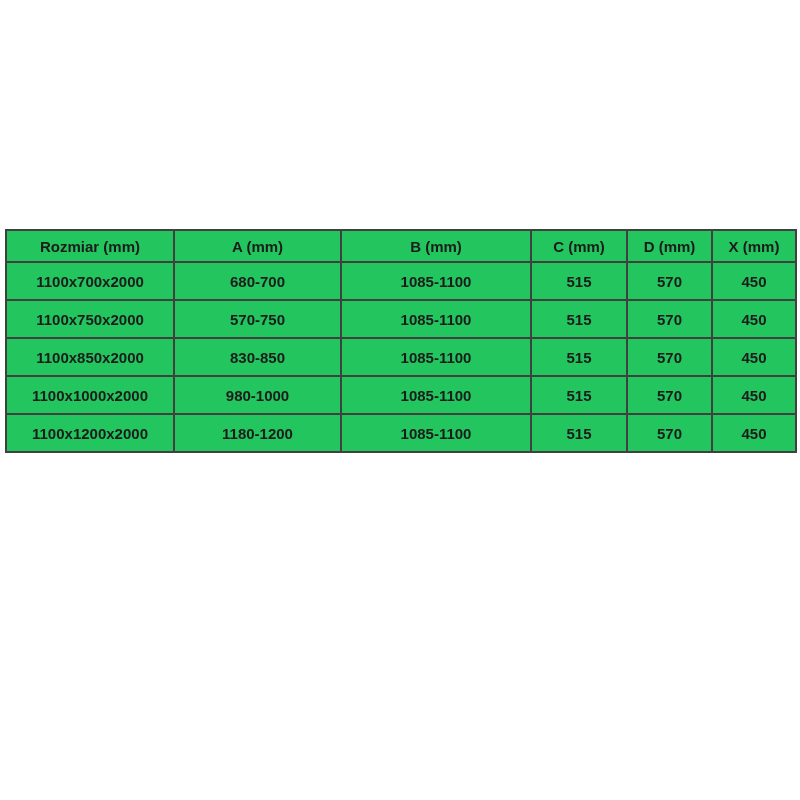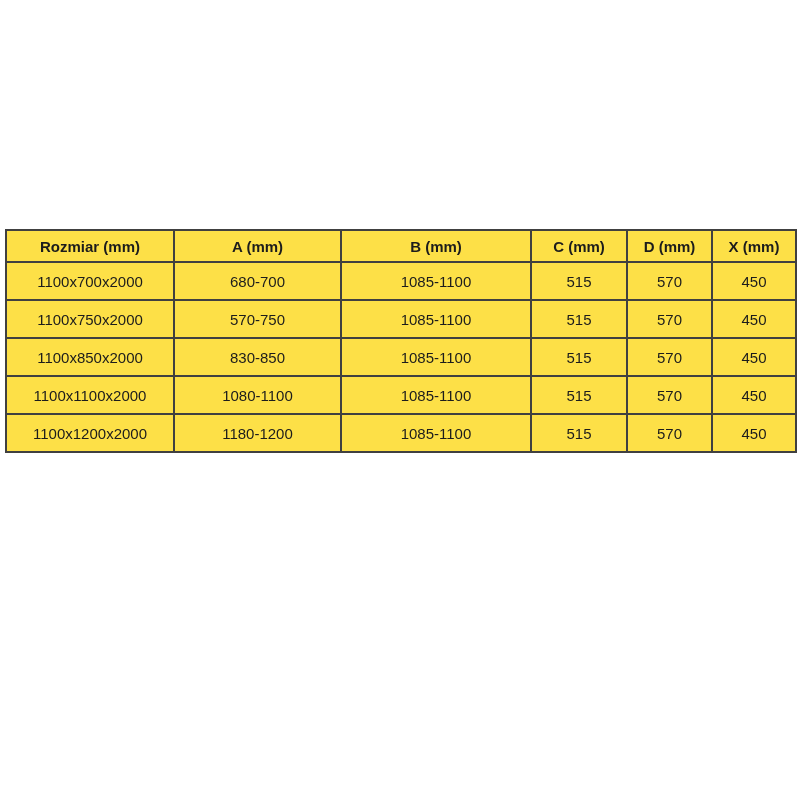--- a/index.html
+++ b/index.html
@@ -13,39 +13,39 @@
     font-family: "Liberation Sans", sans-serif;
     position: relative;
     overflow: hidden;
   }
   table.spec-table {
     position: absolute;
     left: 5px;
     top: 229px;
     border-collapse: collapse;
     table-layout: fixed;
-    background: #fde047;
+    background: #22c55e;
   }
   .spec-table th,
   .spec-table td {
     border: 2px solid #404040;
     text-align: center;
     vertical-align: middle;
     color: #1c1c1c;
     font-size: 15px;
     padding: 0 2px;
     overflow: hidden;
     white-space: nowrap;
   }
   .spec-table th {
     font-weight: bold;
     height: 30px;
   }
   .spec-table td {
-    font-weight: normal;
+    font-weight: bold;
     height: 36px;
   }
 </style>
 </head>
 <body>
 
 <table class="spec-table">
   <colgroup>
     <col style="width:168px">
     <col style="width:167px">
@@ -83,22 +83,22 @@
     </tr>
     <tr>
       <td>1100x850x2000</td>
       <td>830-850</td>
       <td>1085-1100</td>
       <td>515</td>
       <td>570</td>
       <td>450</td>
     </tr>
     <tr>
-      <td>1100x1100x2000</td>
-      <td>1080-1100</td>
+      <td>1100x1000x2000</td>
+      <td>980-1000</td>
       <td>1085-1100</td>
       <td>515</td>
       <td>570</td>
       <td>450</td>
     </tr>
     <tr>
       <td>1100x1200x2000</td>
       <td>1180-1200</td>
       <td>1085-1100</td>
       <td>515</td>

